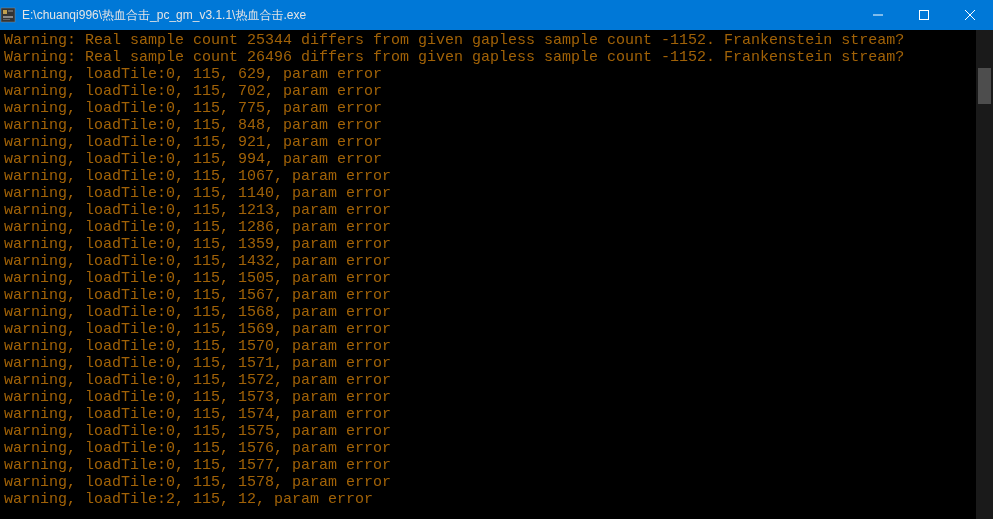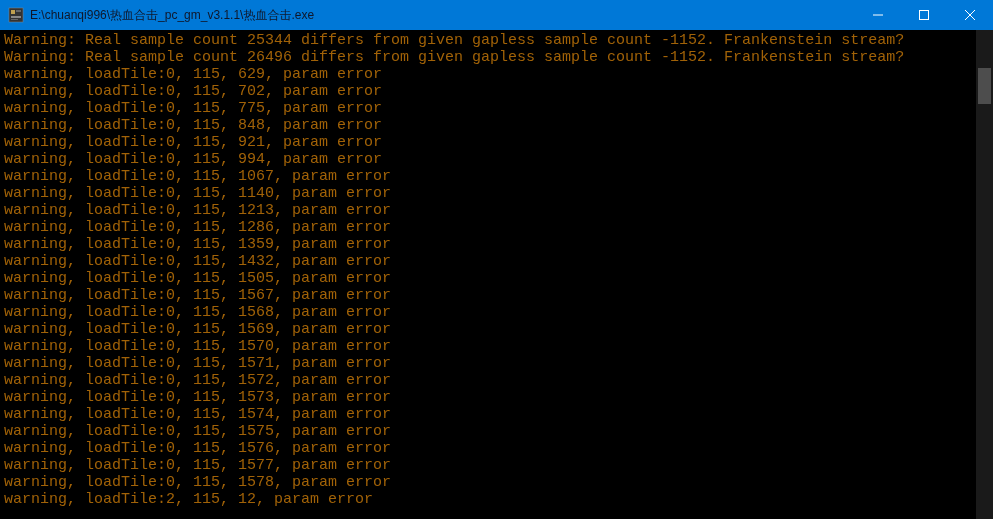--- a/index.html
+++ b/index.html
@@ -21,22 +21,22 @@
       display: flex;
       flex-direction: column;
       position: relative;
     }
     .titlebar {
       height: 30px;
       background: #0078d7;
       display: flex;
       align-items: center;
       justify-content: space-between;
-      padding: 0 0 0 8px;
-      color: #0f172a;
+      padding: 0 0 0 0;
+      color: #e5e5e5;
       font-size: 12px;
     }
     .titlebar-left {
       display: flex;
       align-items: center;
       gap: 6px;
     }
     .app-icon {
       width: 16px;
       height: 16px;

